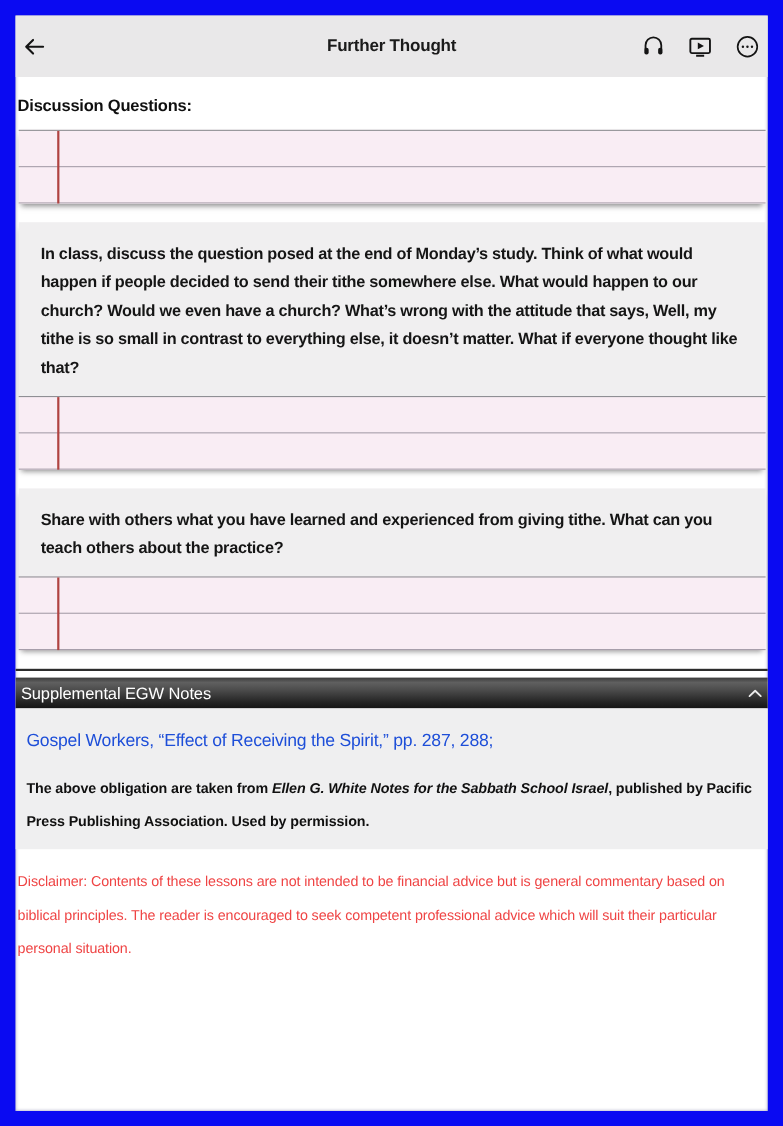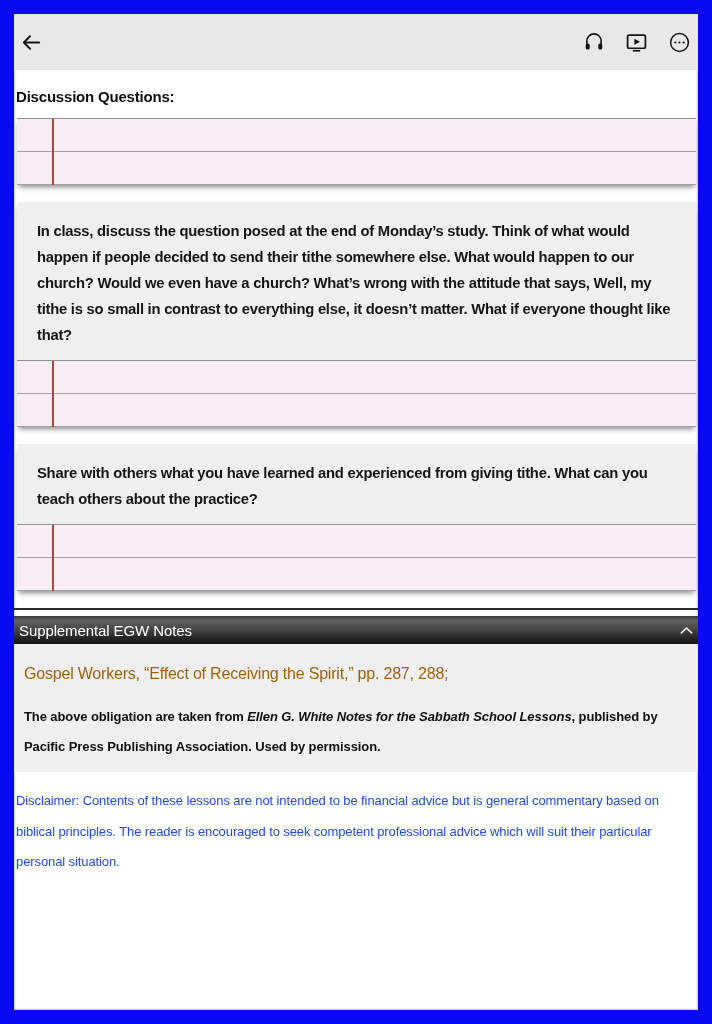--- a/index.html
+++ b/index.html
@@ -124,53 +124,54 @@
   }
   .egw-header .chev { margin-left: auto; display: flex; align-items: center; }
   .egw-content {
     background: #efeff0;
     padding: 14px 10px 10px;
   }
   .egw-ref {
     margin: 0;
     font-size: 16px;
     line-height: 31px;
-    color: #a16207;
+    color: #1d4ed8;
     letter-spacing: -0.2px;
   }
   .egw-note {
     margin: 13px 0 0;
     font-size: 13px;
     font-weight: 600;
     line-height: 30px;
     color: #101010;
     letter-spacing: -0.1px;
   }
   .egw-note i { font-weight: 600; }
 
   .disclaimer {
     margin: 14px 3px 0 2px;
     font-size: 13px;
     line-height: 30.5px;
-    color: #1d4ed8;
+    color: #ef4444;
     letter-spacing: -0.1px;
   }
 </style>
 </head>
 <body>
 
 <div class="frame">
 
   <header class="appbar">
     <button class="icon-btn">
       <svg width="23" height="23" viewBox="0 0 24 24">
         <path d="M20 12H4.5M10.5 5.5 4 12l6.5 6.5" fill="none" stroke="currentColor" stroke-width="2" stroke-linecap="round" stroke-linejoin="round"></path>
       </svg>
     </button>
 
+    <div class="appbar-title">Further Thought</div>
 
     <div class="appbar-actions">
       <button class="icon-btn">
         <svg width="22" height="22" viewBox="0 0 24 24">
           <path d="M4.2 15v-4a7.8 7.8 0 0 1 15.6 0v4" fill="none" stroke="currentColor" stroke-width="1.8"></path>
           <rect x="3" y="13.6" width="4.3" height="6.6" rx="2" fill="currentColor"></rect>
           <rect x="16.7" y="13.6" width="4.3" height="6.6" rx="2" fill="currentColor"></rect>
         </svg>
       </button>
       <button class="icon-btn">
@@ -231,19 +232,19 @@
       <span>Supplemental EGW Notes</span>
       <span class="chev">
         <svg width="13" height="9" viewBox="0 0 14 9">
           <path d="M1.5 7 7 1.8 12.5 7" fill="none" stroke="#ececec" stroke-width="1.8" stroke-linecap="round" stroke-linejoin="round"></path>
         </svg>
       </span>
     </button>
 
     <div class="egw-content">
       <p class="egw-ref">Gospel Workers, “Effect of Receiving the Spirit,” pp. 287, 288;</p>
-      <p class="egw-note"><span>The above obligation are taken from </span><i>Ellen G. White Notes for the Sabbath School Lessons</i><span>, published by Pacific Press Publishing Association. Used by permission.</span></p>
+      <p class="egw-note"><span>The above obligation are taken from </span><i>Ellen G. White Notes for the Sabbath School Israel</i><span>, published by Pacific Press Publishing Association. Used by permission.</span></p>
     </div>
 
     <p class="disclaimer">Disclaimer: Contents of these lessons are not intended to be financial advice but is general commentary based on biblical principles. The reader is encouraged to seek competent professional advice which will suit their particular personal situation.</p>
 
   </main>
 </div>
 
 </body></html>

